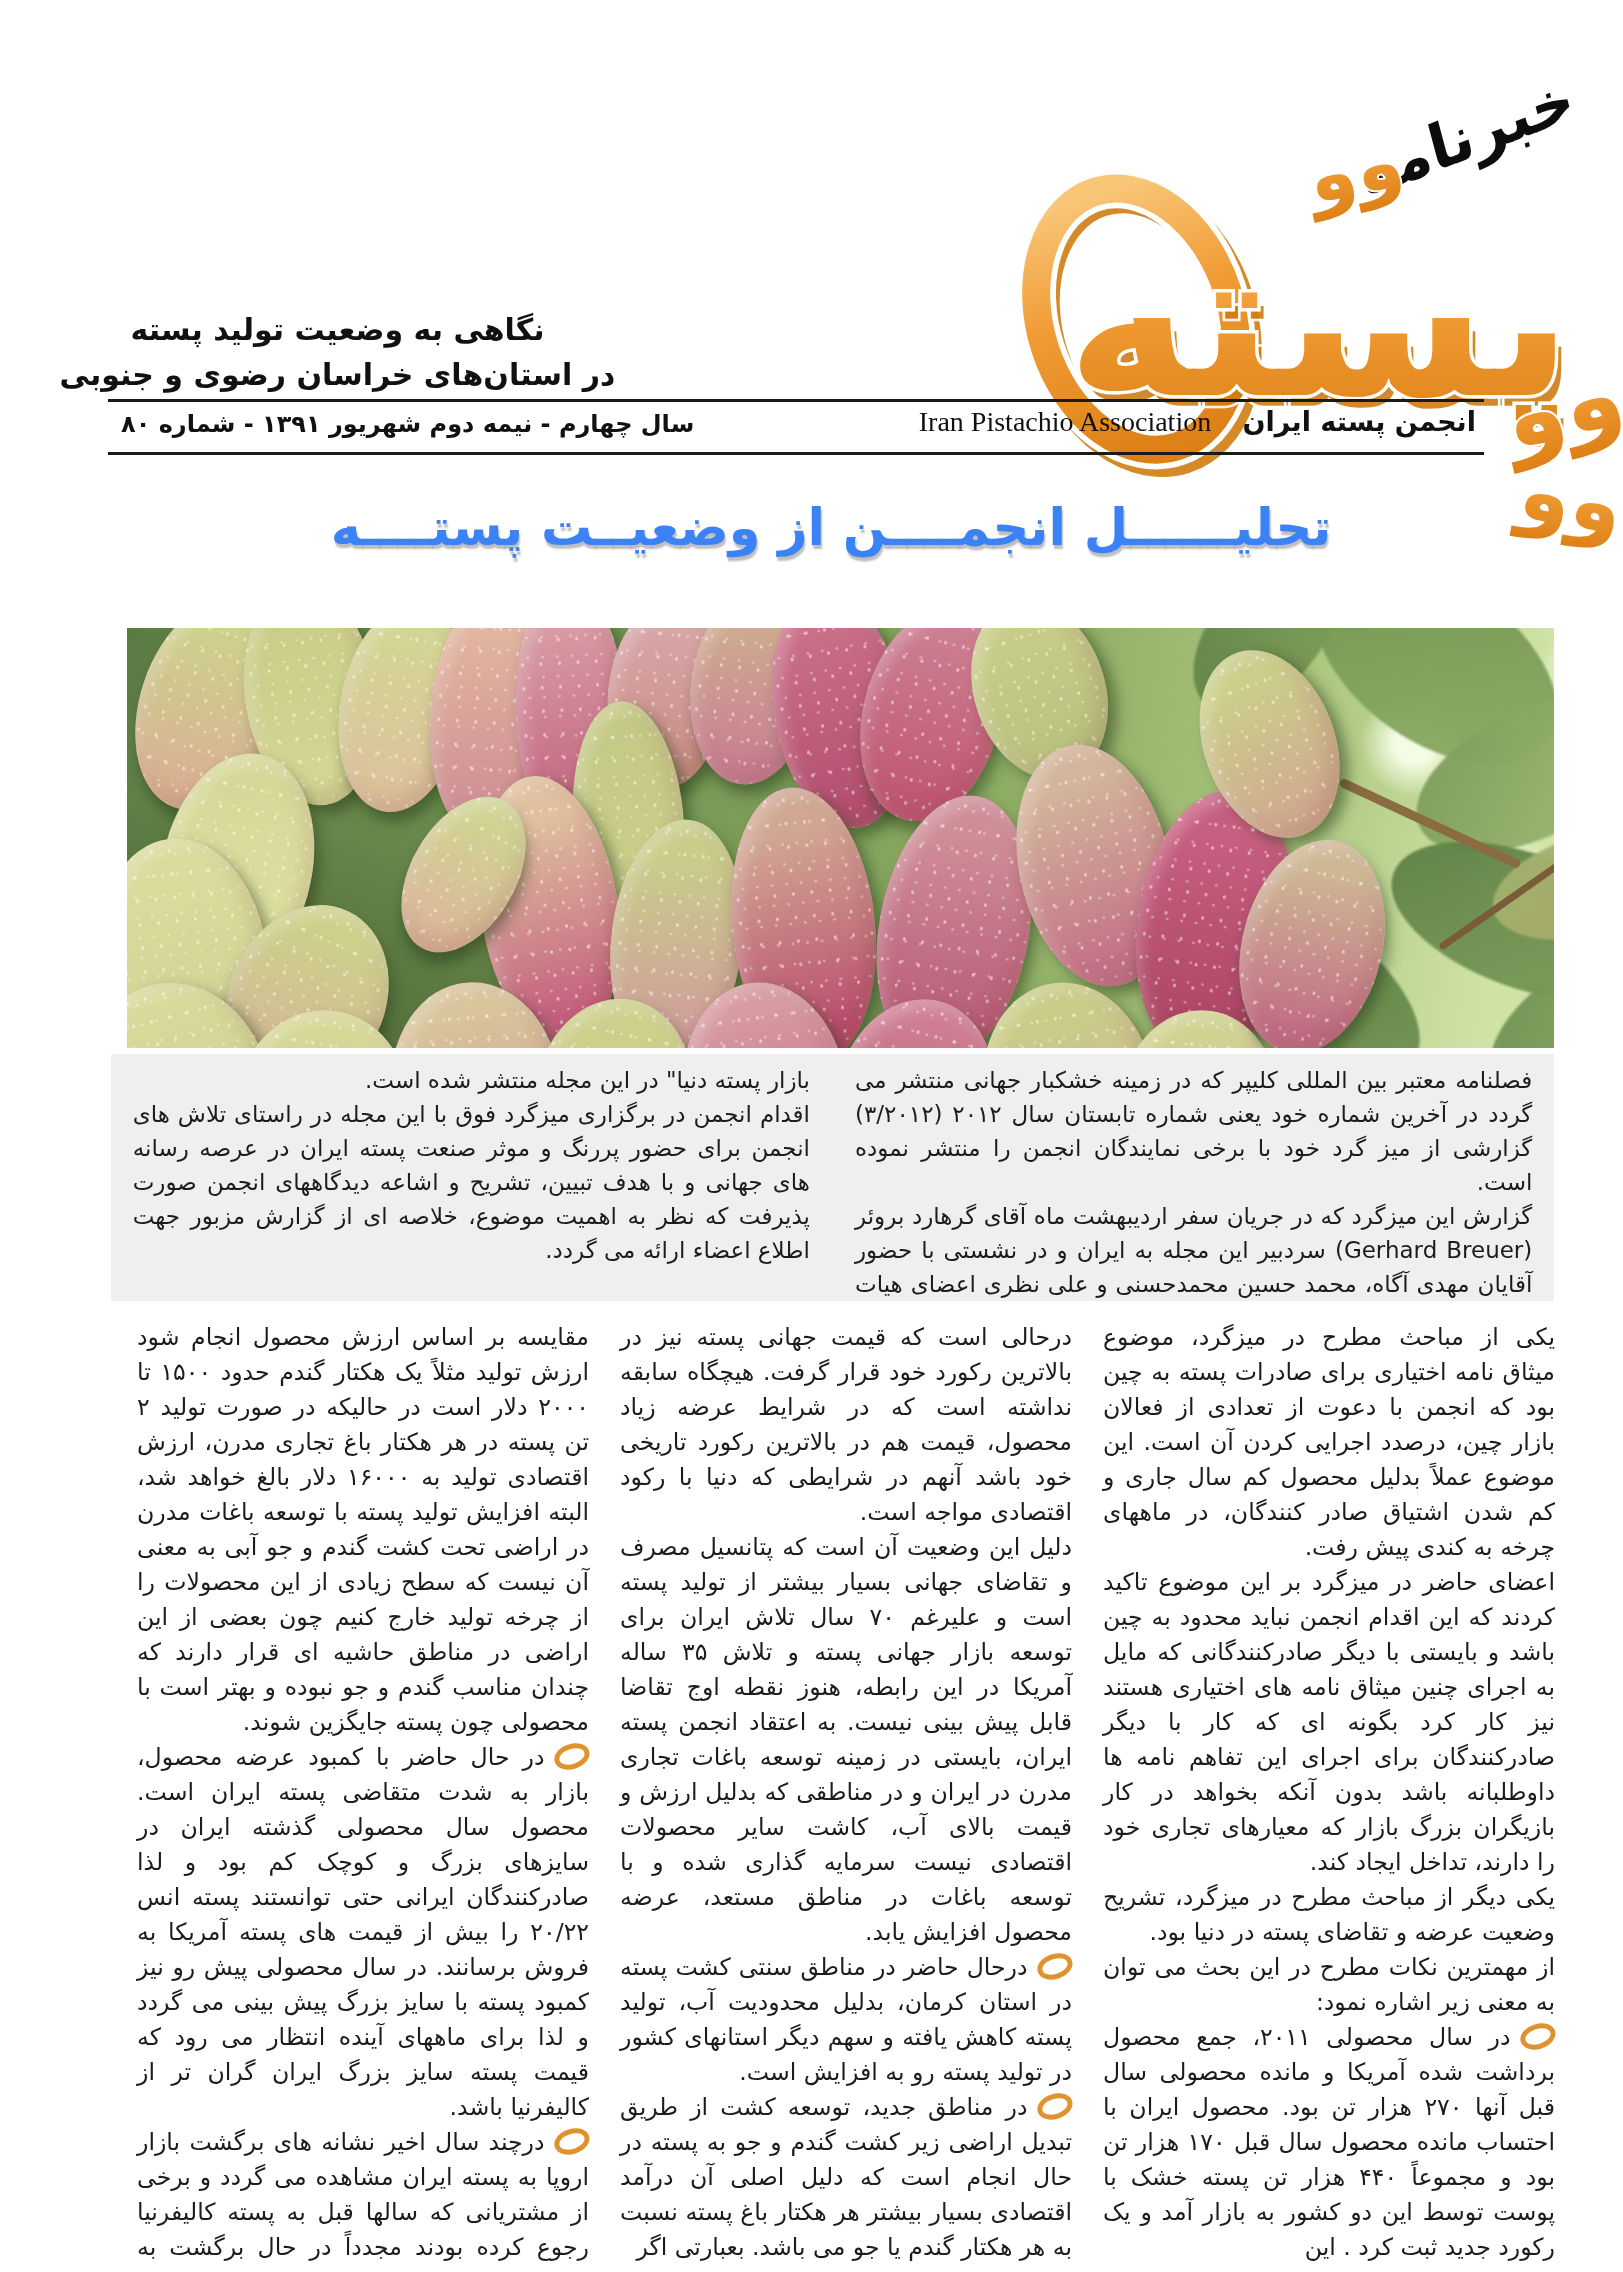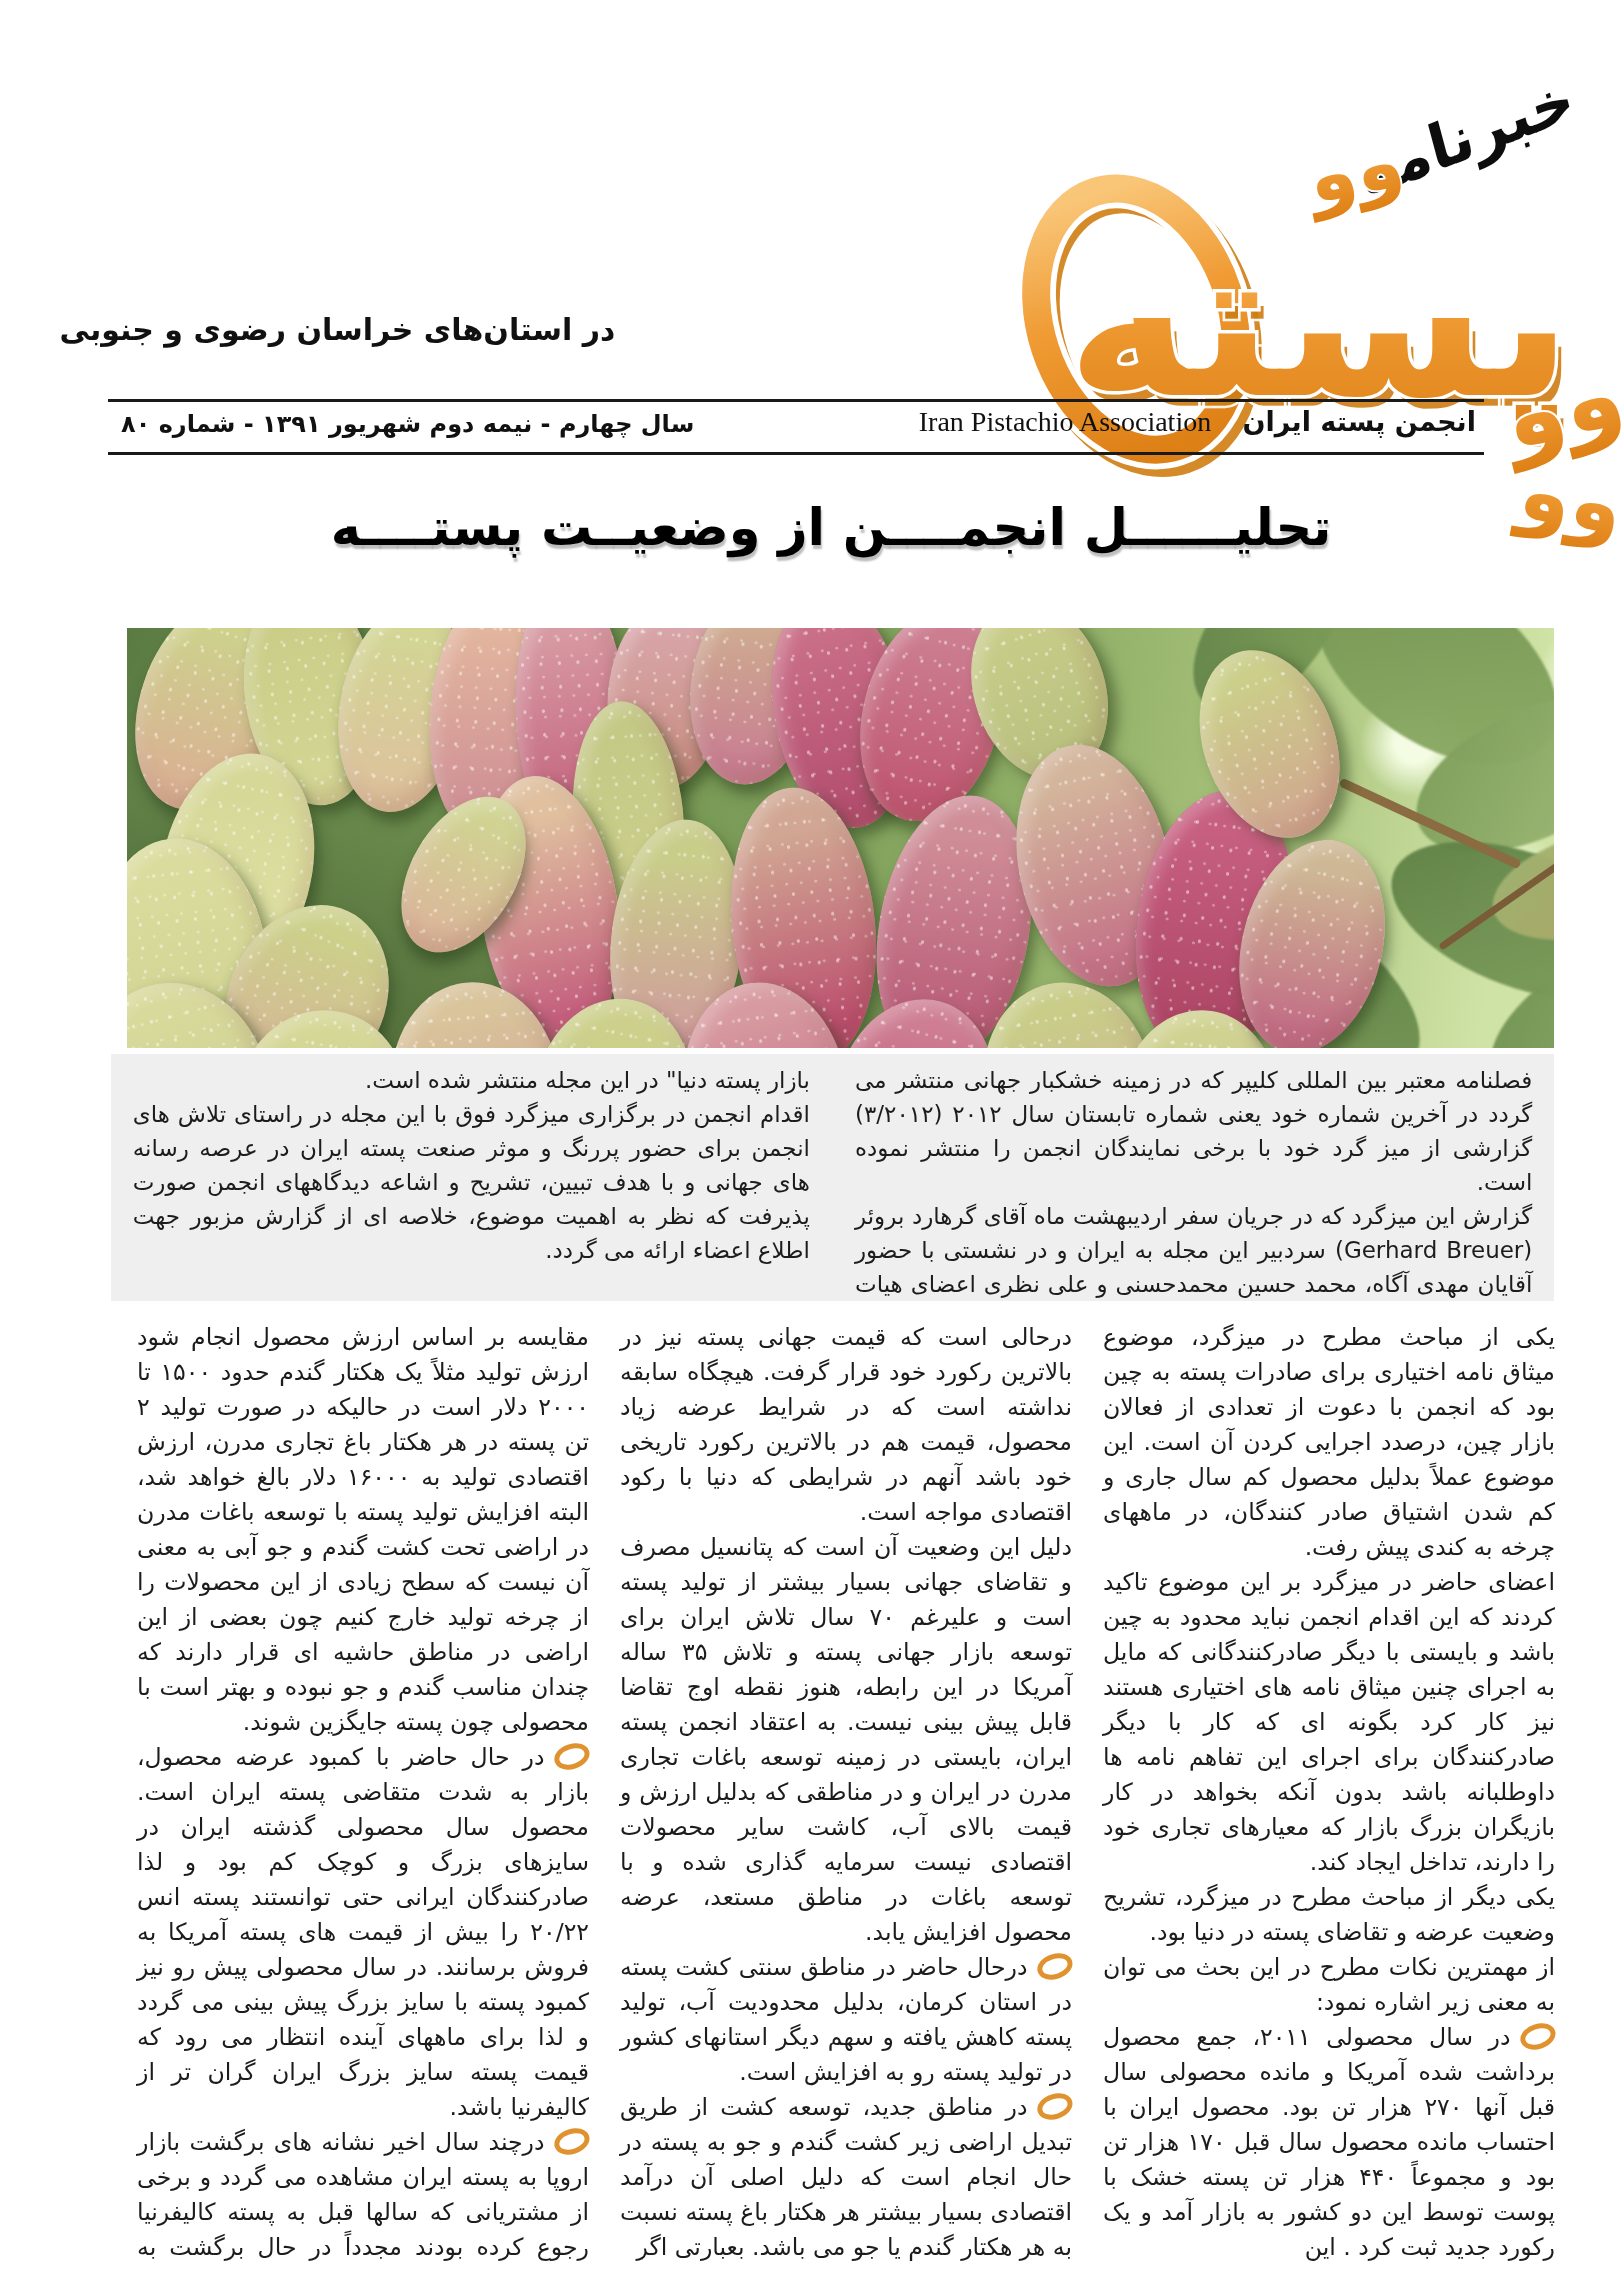--- a/index.html
+++ b/index.html
@@ -13,21 +13,21 @@
     font-weight:bold;font-size:30px;line-height:45px;color:#111;}
   .rule{position:absolute;left:108px;width:1376px;height:2.5px;background:#1a1a1a;}
   .rule.top{top:399px;} .rule.bottom{top:452px;}
   .issue-info{position:absolute;left:121px;top:410px;font-size:24px;font-weight:bold;color:#111;direction:rtl;text-align:right;}
   .assoc{position:absolute;right:147px;top:406px;direction:rtl;white-space:nowrap;}
   .assoc .fa{font-size:27px;font-weight:bold;color:#111;}
   .assoc .en{font-family:"Liberation Serif",serif;font-size:28px;color:#111;margin-right:28px;}
   .logo-svg{position:absolute;left:1029px;top:105px;overflow:visible;}
   
   .headline{position:absolute;left:108px;width:1446px;text-align:center;font-weight:bold;
-    color:#000000;text-shadow:1.3px 3.8px 1.9px rgba(110,110,110,.45);direction:rtl;}
+    color:#3b82f6;text-shadow:1.3px 3.8px 1.9px rgba(110,110,110,.45);direction:rtl;}
   .headline.l1{top:498px;font-size:51px;}
   .headline.l2{top:566px;font-size:43px;}
   
   .photo{position:absolute;left:127px;top:628px;width:1427px;height:420px;overflow:hidden;
     background:
       radial-gradient(circle at 1287px 115px, rgba(247,255,232,.95) 0 19px, rgba(247,255,232,0) 54px),
       radial-gradient(circle at 1376px 274px, rgba(240,250,220,.9) 0 29px, rgba(240,250,220,0) 73px),
       radial-gradient(circle at 1211px 357px, rgba(235,250,215,.85) 0 19px, rgba(235,250,215,0) 61px),
       radial-gradient(circle at 1472px 51px, rgba(250,255,240,.9) 0 22px, rgba(250,255,240,0) 61px),
       radial-gradient(circle at 1561px 331px, rgba(244,252,228,.9) 0 25.5px, rgba(244,252,228,0) 70px),
@@ -72,20 +72,21 @@
       <ellipse cx="168" cy="336" rx="150" ry="210" fill="none" stroke="url(#og)" stroke-width="44" transform="rotate(-18 168 336)"></ellipse>
       <text x="468" y="474" font-size="330" fill="#cf7d12" opacity="0.9" stroke="#ffffff" stroke-width="4">پسته</text>
       <text x="456" y="456" font-size="330" fill="url(#og)" stroke="#ffffff" stroke-width="11" paint-order="stroke">پسته</text>
       <text x="520" y="140" font-size="120" fill="url(#og)" stroke="#ffffff" stroke-width="6" paint-order="stroke" transform="rotate(-12 520 140)">وو</text>
       <text x="850" y="520" font-size="150" fill="url(#og)" stroke="#ffffff" stroke-width="7" paint-order="stroke" transform="rotate(-14 850 520)">وو</text>
       <text x="845" y="660" font-size="130" fill="url(#og)" stroke="#ffffff" stroke-width="6" paint-order="stroke" transform="rotate(10 845 660)">وو</text>
     </g>
   </svg>
 
   <div class="left-title">
+    <div>نگاهی به وضعیت تولید پسته</div>
     <div>در استان‌های خراسان رضوی و جنوبی</div>
   </div>
 
   <div class="rule top"></div>
   <div class="issue-info">سال چهارم - نیمه دوم شهریور ۱۳۹۱ - شماره ۸۰</div>
   <div class="assoc">
     <span class="fa">انجمن پسته ایران</span>
     <span class="en">Iran Pistachio Association</span>
   </div>
   <div class="rule bottom"></div>

